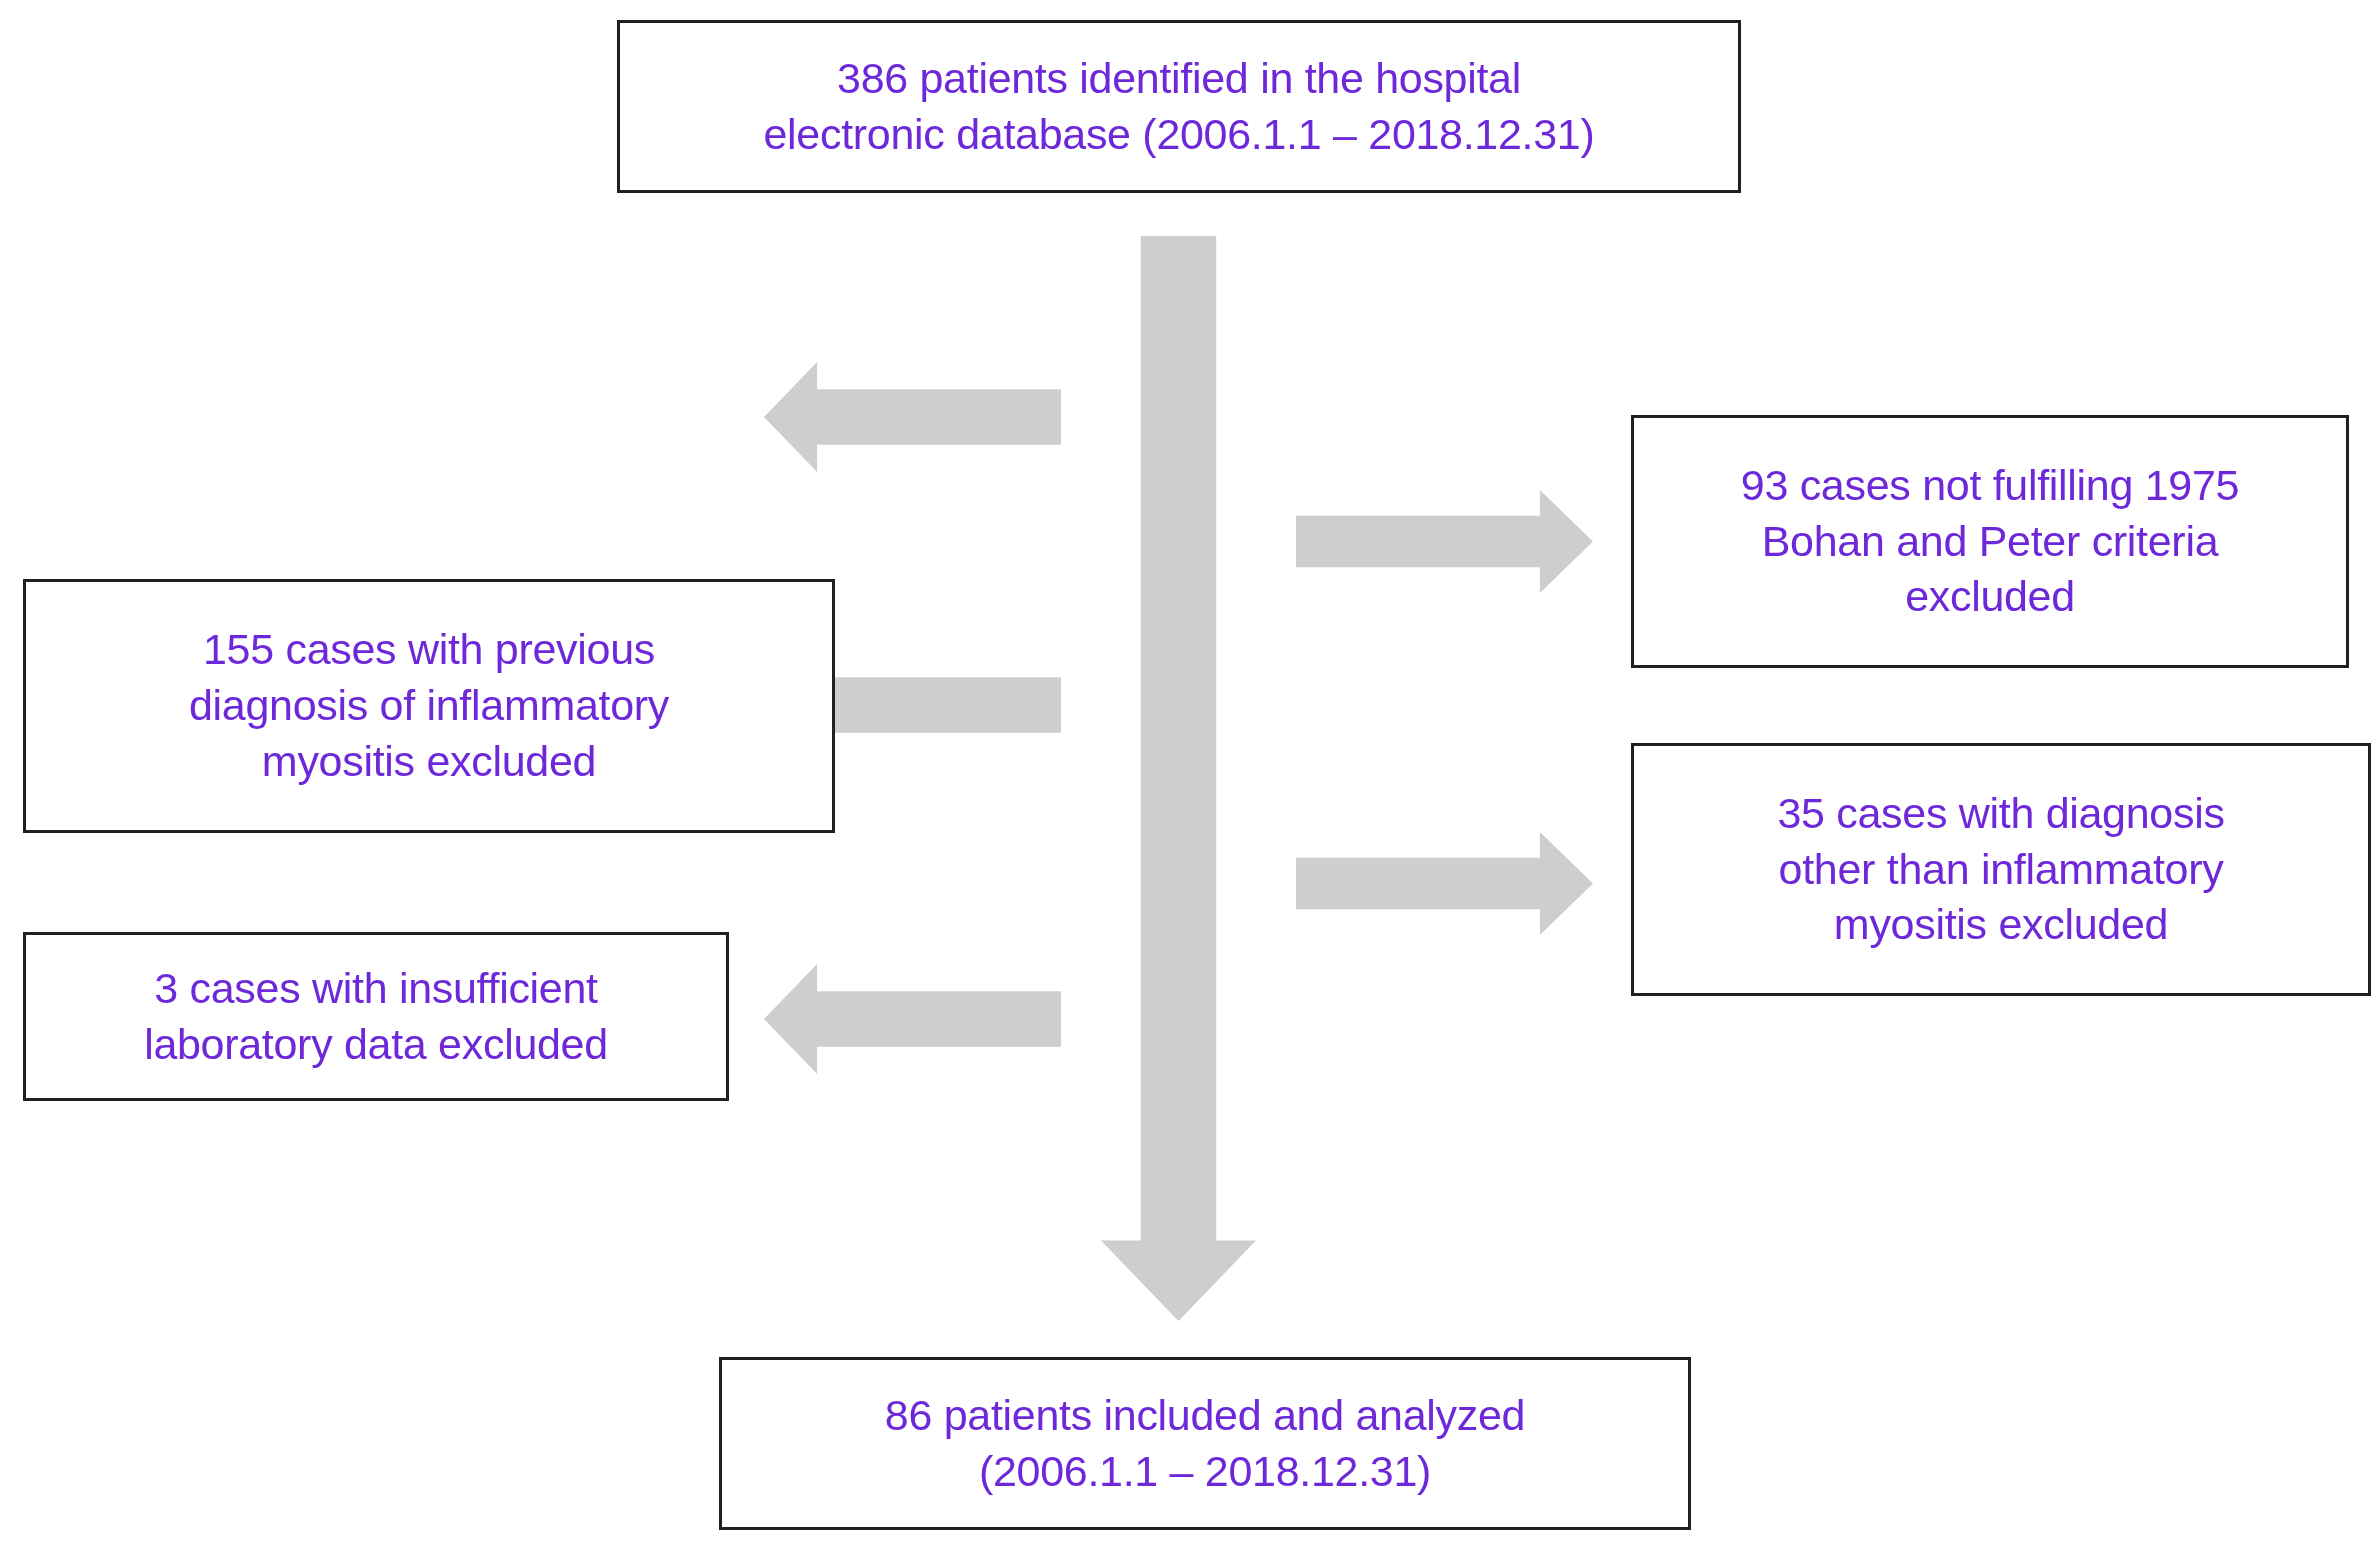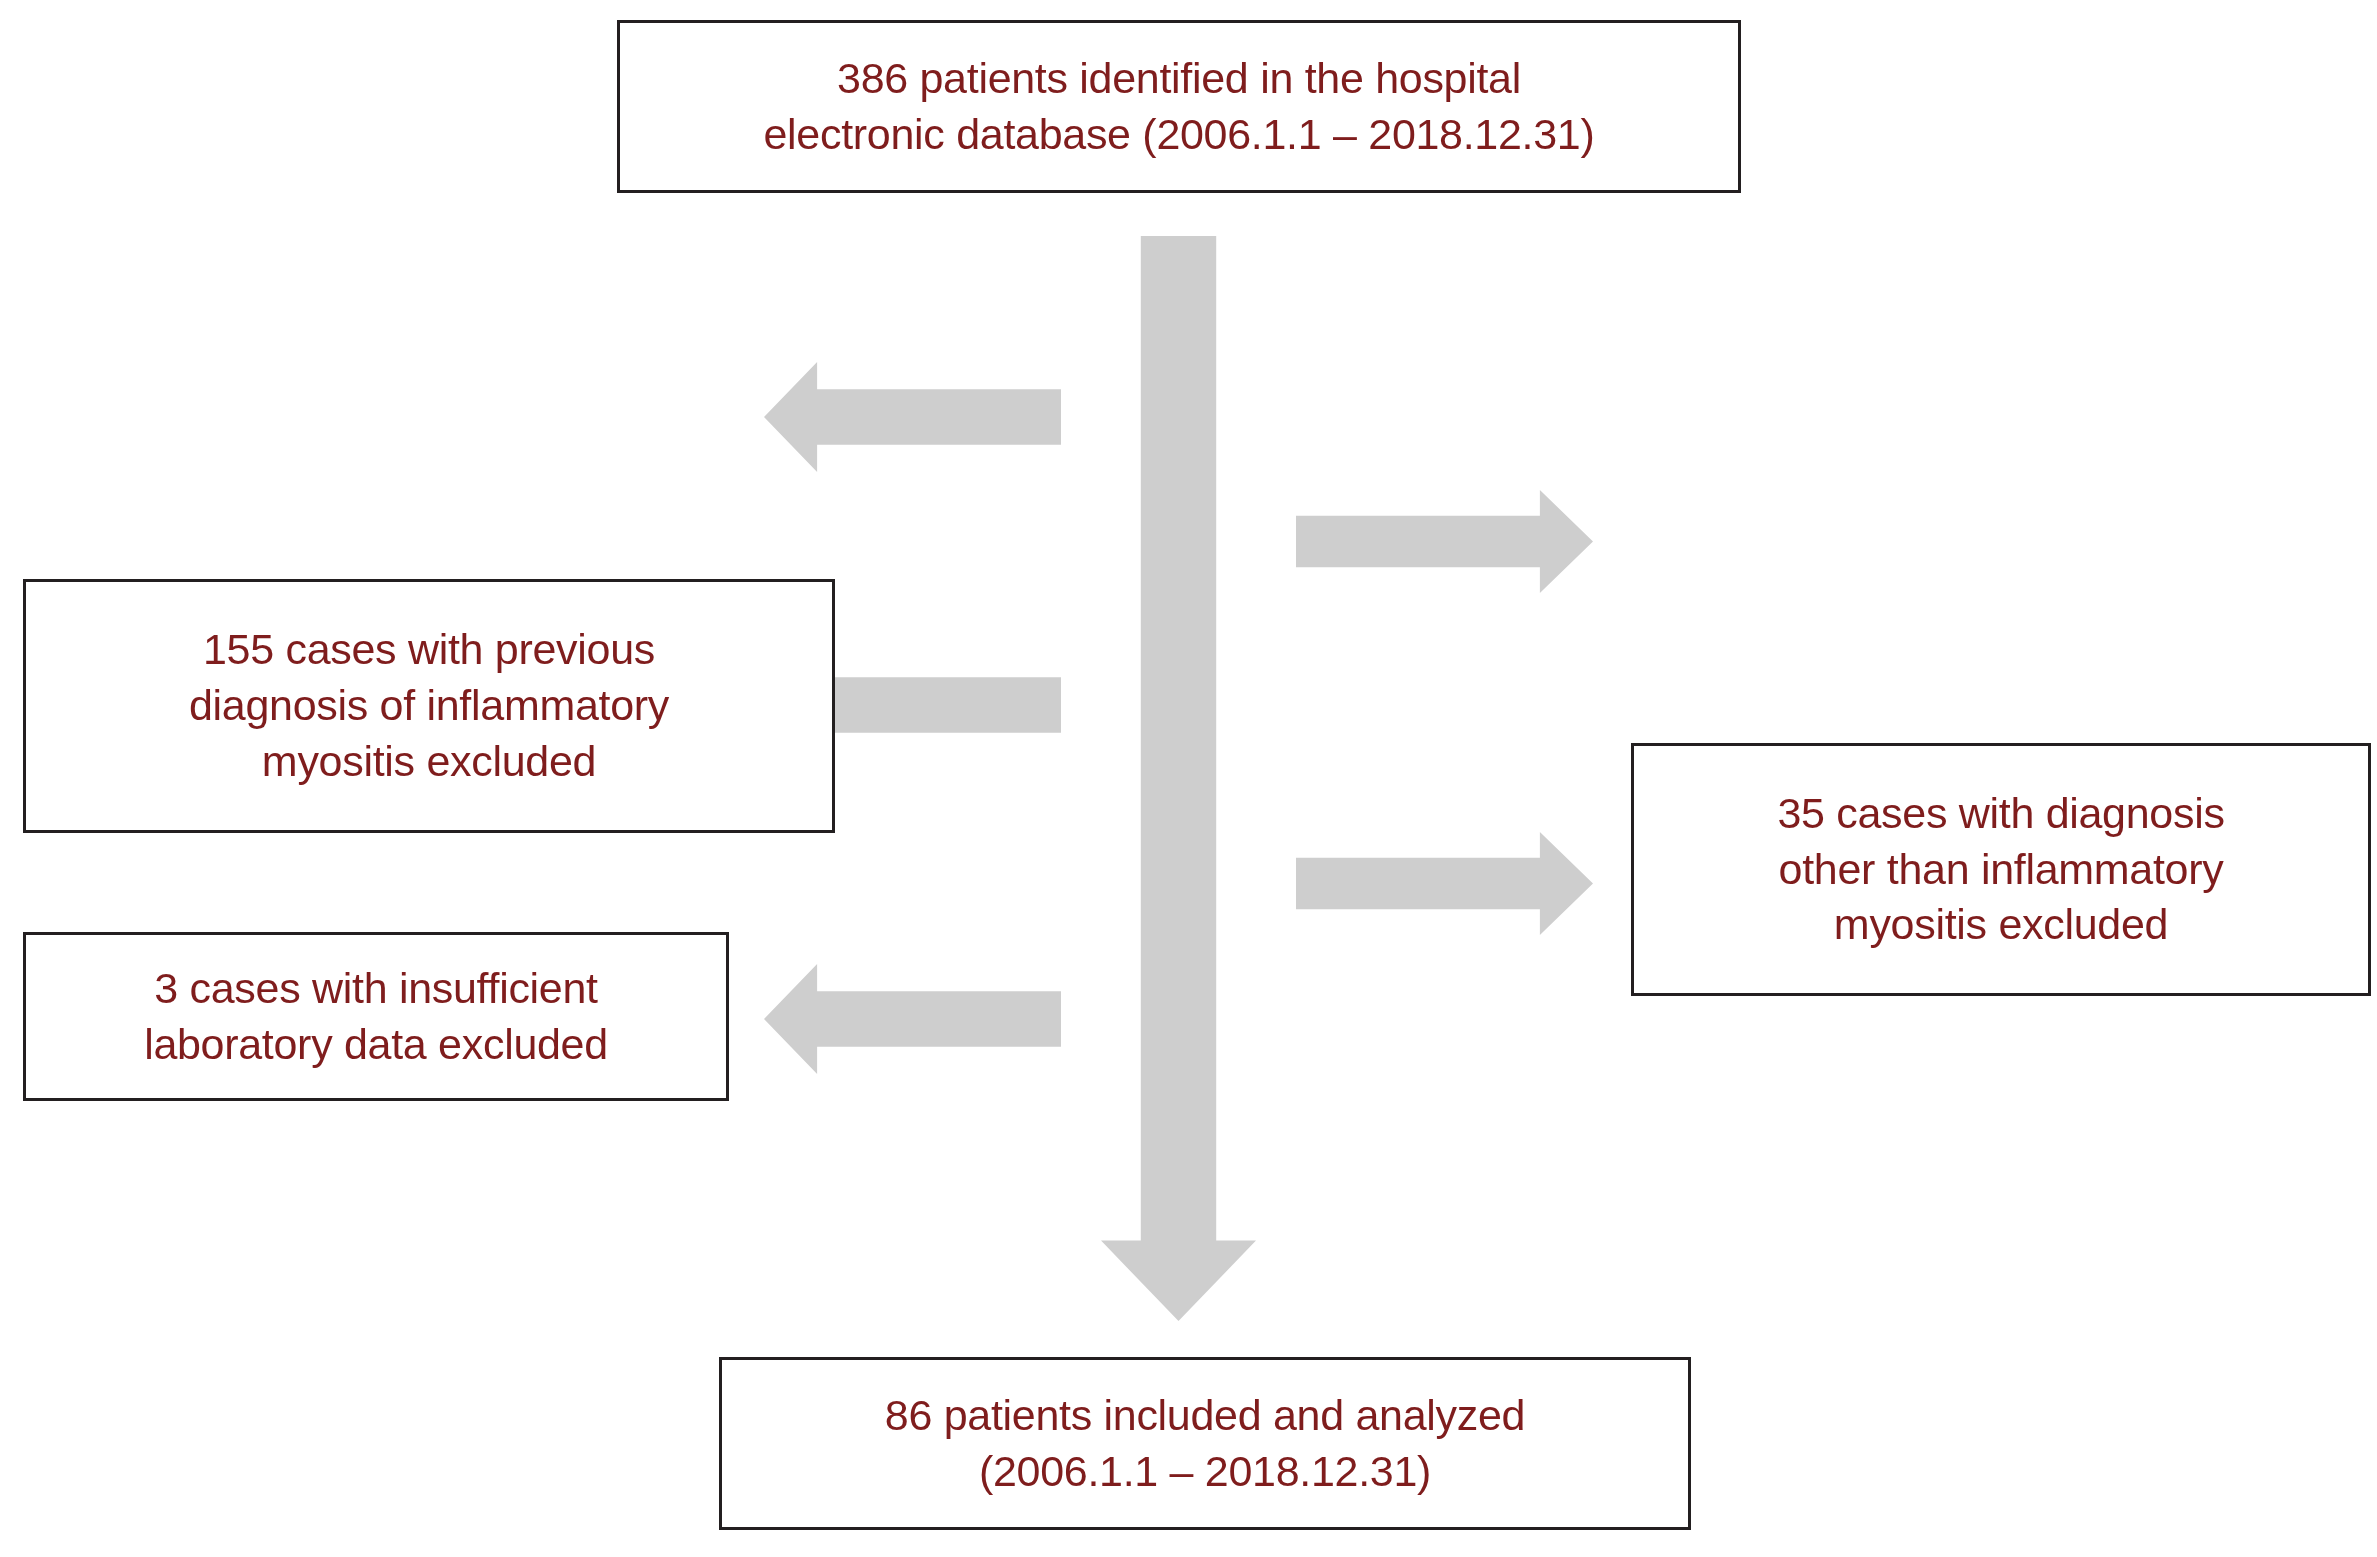--- a/index.html
+++ b/index.html
@@ -17,21 +17,21 @@
   }
   .node-box {
     position: absolute;
     box-sizing: border-box;
     background: #ffffff;
     border: 3.5px solid #231f20;
     display: flex;
     align-items: center;
     justify-content: center;
     text-align: center;
-    color: #7f1d1d;
+    color: #6d28d9;
     line-height: 1.30;
     font-size: 43px;
     font-weight: 400;
     letter-spacing: -0.3px;
     padding: 2.8px 11.2px;
   }
   .node-text {
     display: block;
     width: 100%;
     white-space: pre-line;
@@ -96,20 +96,25 @@
     <span class="node-text">155 cases with previous
 diagnosis of inflammatory
 myositis excluded</span>
   </div>
 
   <div class="node-box" style="left:23px; top:932px; width:706px; height:169px;">
     <span class="node-text">3 cases with insufficient
 laboratory data excluded</span>
   </div>
 
+  <div class="node-box" style="left:1631px; top:415px; width:718px; height:253px;">
+    <span class="node-text">93 cases not fulfilling 1975
+Bohan and Peter criteria
+excluded</span>
+  </div>
 
   <div class="node-box" style="left:1631px; top:743px; width:740px; height:253px;">
     <span class="node-text">35 cases with diagnosis
 other than inflammatory
 myositis excluded</span>
   </div>
 
   <div class="node-box" style="left:708px; top:1357px; width:972px; height:173px;margin-left:11px;">
     <span class="node-text">86 patients included and analyzed
 (2006.1.1 – 2018.12.31)</span>

